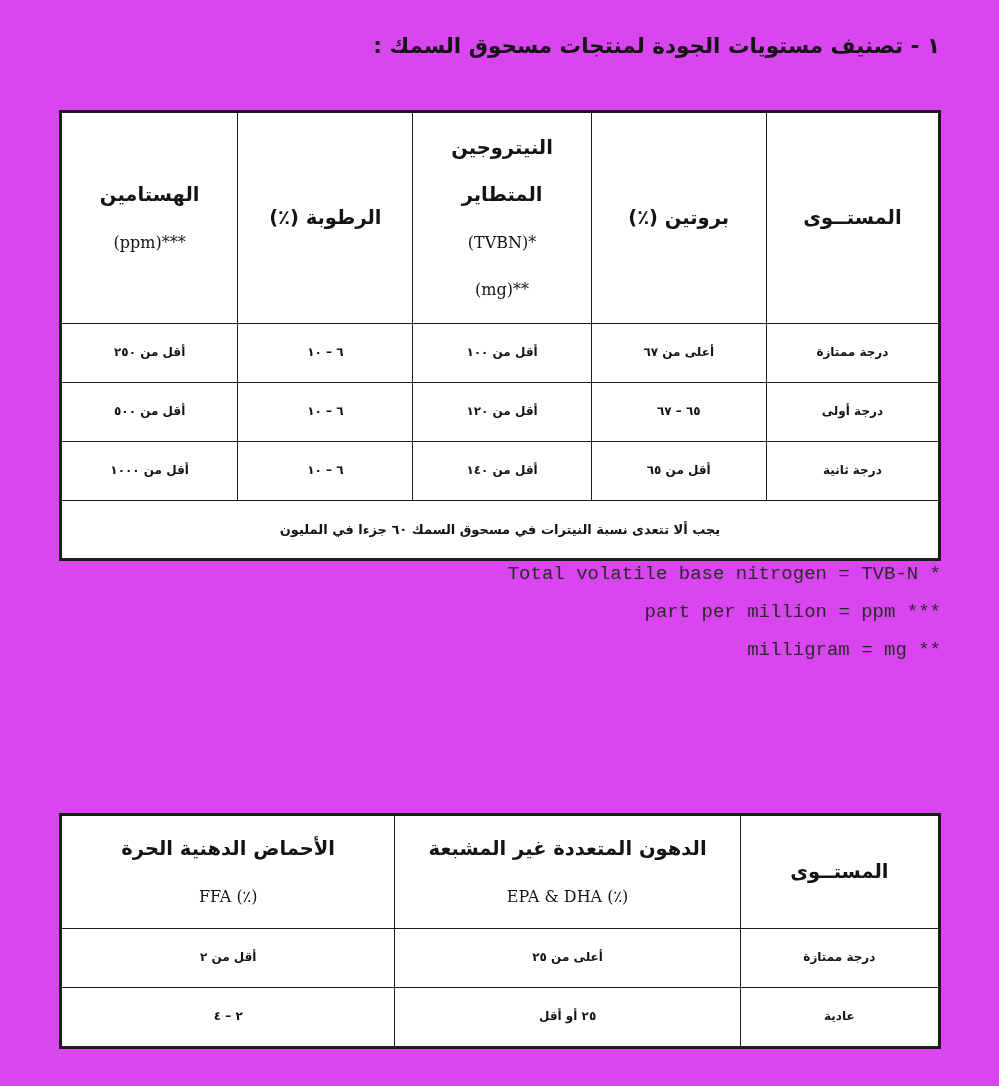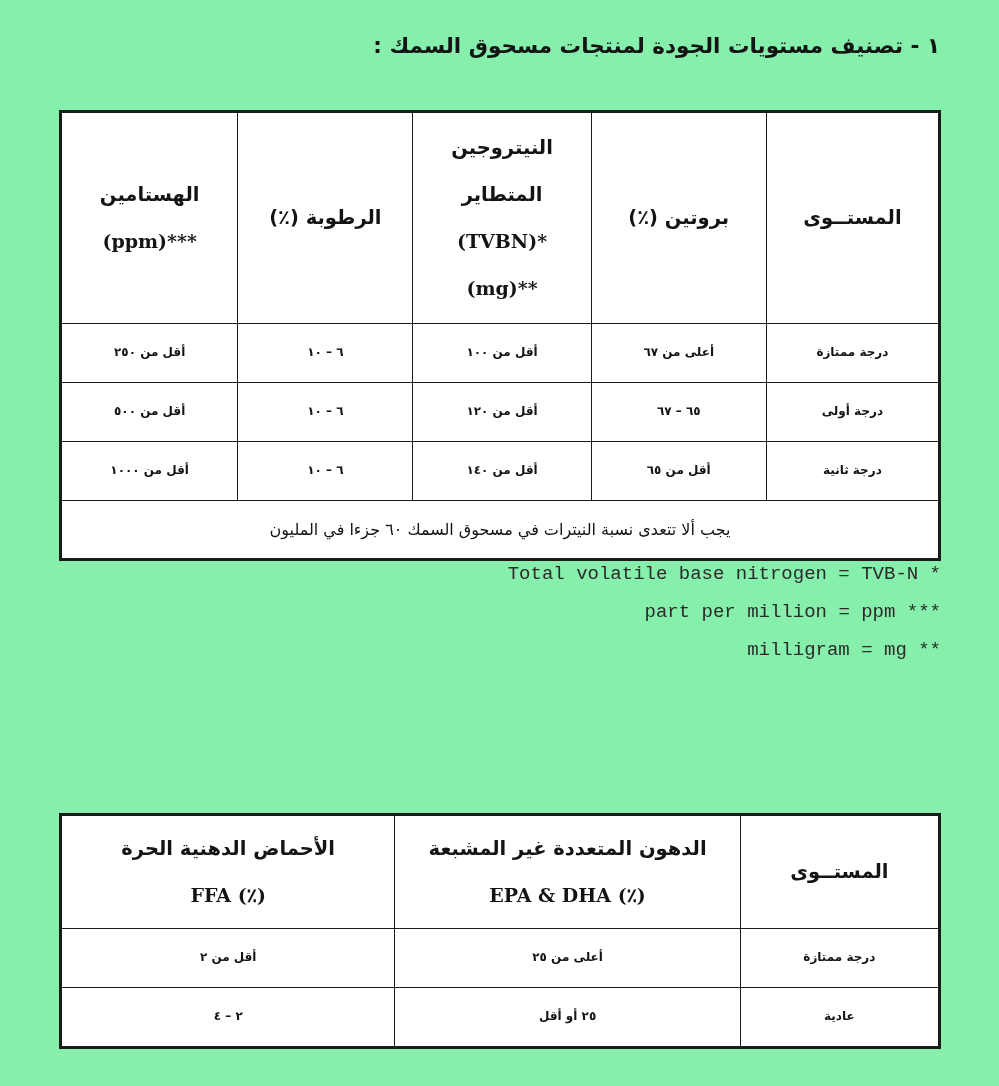--- a/index.html
+++ b/index.html
@@ -12,21 +12,21 @@
     width: 999px;
     height: 1086px;
     position: relative;
     font-family: "DejaVu Sans", "Liberation Sans", sans-serif;
     color: #1a1a1a;
     overflow: hidden;
   }
   .page {
     position: absolute;
     inset: 0;
-    background: #86efac;
+    background: #d946ef;
   }
 
   
   .section-heading {
     position: absolute;
     direction: rtl;
     text-align: right;
     font-family: "DejaVu Sans", "Liberation Sans", sans-serif;
     font-weight: 700;
     font-size: 21.5px;
@@ -74,33 +74,33 @@
   #table-fishoil thead th { height: 108px; }
 
   
   .qtable tbody td {
     font-weight: 700;
     font-size: 12px;
     height: 54px;
     line-height: 1.3;
   }
   .qtable tfoot td {
-    font-weight: 400;
-    font-size: 16px;
+    font-weight: 700;
+    font-size: 13px;
     height: 53px;
   }
 
   
   .latin {
     direction: ltr;
     unicode-bidi: isolate;
     display: inline-block;
     font-family: "DejaVu Serif", "Liberation Serif", serif;
-    font-weight: 700;
-    font-size: 19px;
+    font-weight: 400;
+    font-size: 16px;
   }
   .hdr-line { display: block; }
   .hdr-line + .hdr-line { margin-top: 18px; }
 
   
   #table-fishmeal col.c1 { width: 173px; }  
   #table-fishmeal col.c2 { width: 175px; }  
   #table-fishmeal col.c3 { width: 178px; }  
   #table-fishmeal col.c4 { width: 175px; }  
   #table-fishmeal col.c5 { width: 177px; }  

